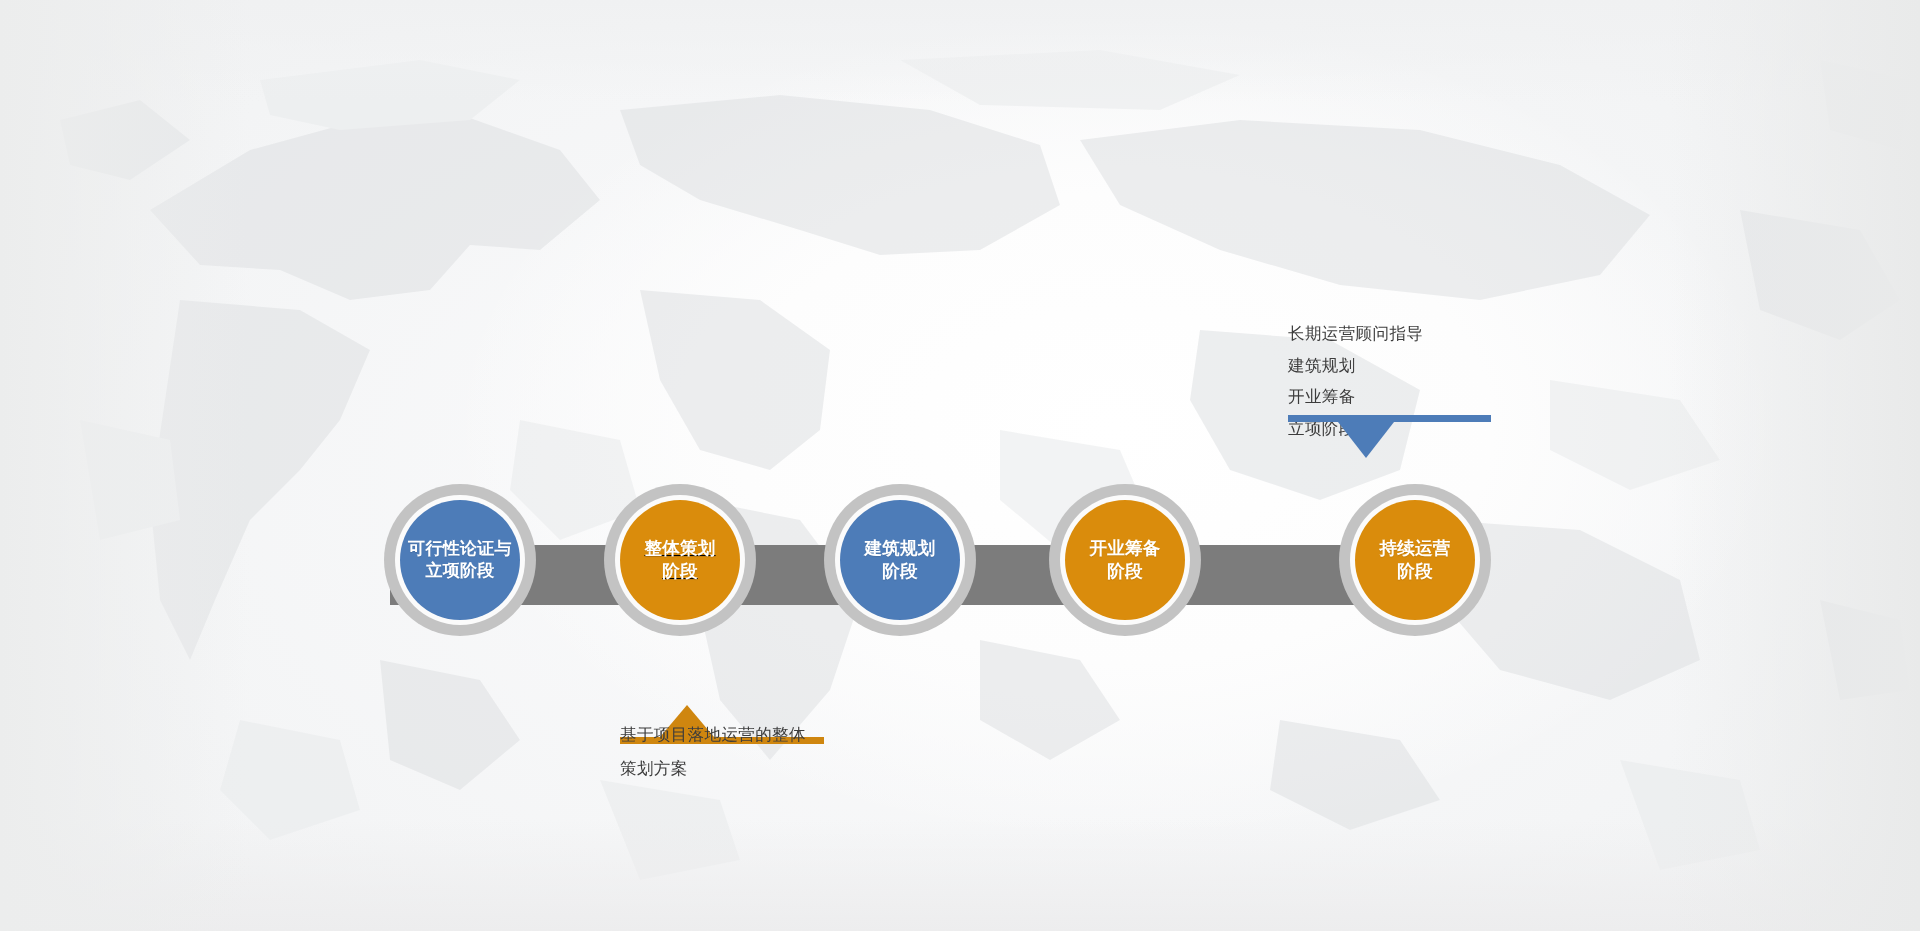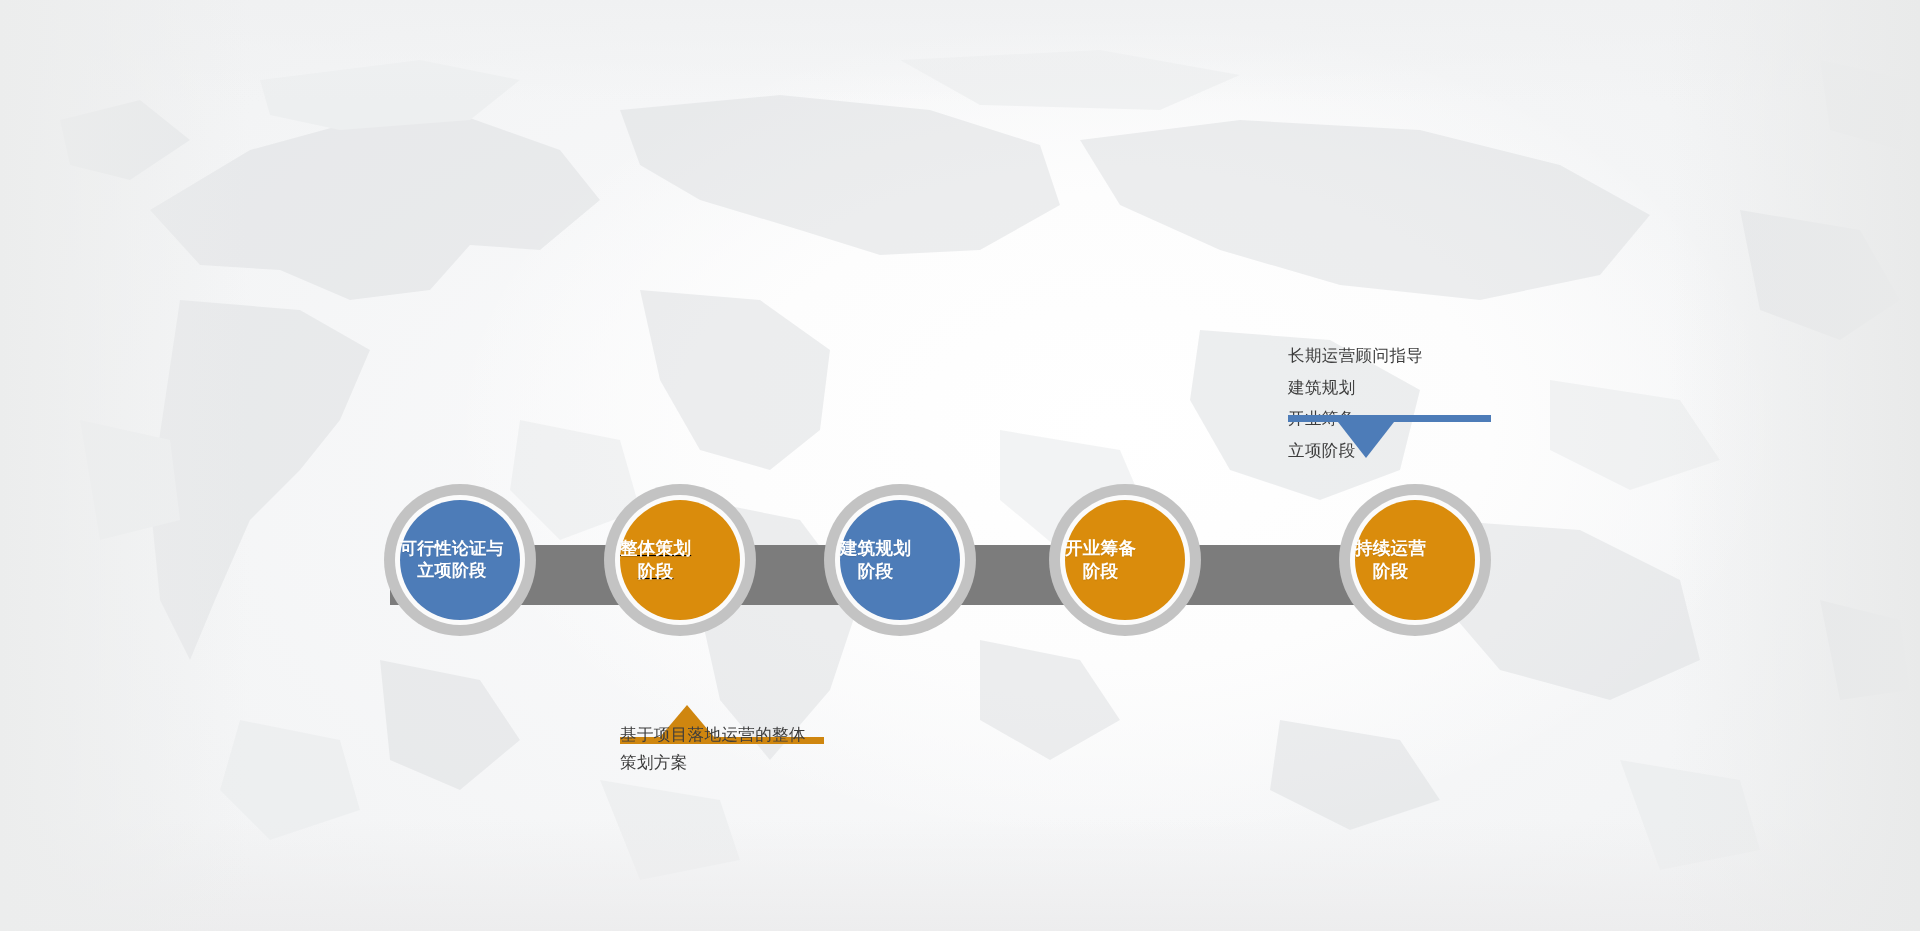--- a/index.html
+++ b/index.html
@@ -49,21 +49,21 @@
   }
   .phase-node > .ring-gap {
     width: 130px; height: 130px;
     border-radius: 50%;
     background: #fbfbfb;
     display: flex; align-items: center; justify-content: center;
   }
   .phase-disc {
     width: 120px; height: 120px;
     border-radius: 50%;
-    display: flex; align-items: center; justify-content: flex-start;
+    display: flex; align-items: center; justify-content: center;
     text-align: center;
   }
   .phase-disc.blue   { background: #4d7cb8; }
   .phase-disc.orange { background: #da8c0c; }
   .phase-label {
     color: #ffffff;
     font-size: 17.5px;
     font-weight: bold;
     line-height: 1.32;
     letter-spacing: .3px;
@@ -95,34 +95,34 @@
   }
 
   
   .callout.top .rule    { background: #4d7cb8; top: 0; }
   .callout.top .pointer {
     top: 7px;
     border-left: 28px solid transparent;
     border-right: 28px solid transparent;
     border-top: 36px solid #4d7cb8;
   }
-  .callout.top .lines { bottom: 1px; }
+  .callout.top .lines { bottom: 23px; }
   .callout.top .lines span { margin-bottom: 15px; }
   .callout.top .lines span:last-child { margin-bottom: 0; }
 
   
   .callout.bottom .rule    { background: #cf860f; bottom: 0; }
   .callout.bottom .pointer {
     bottom: 7px;
     border-left: 27px solid transparent;
     border-right: 27px solid transparent;
     border-bottom: 32px solid #cf860f;
   }
   .callout.bottom .lines { top: 22px; }
-  .callout.bottom .lines span { margin-bottom: 11px; }
+  .callout.bottom .lines span { margin-bottom: 17px; }
   .callout.bottom .lines span:last-child { margin-bottom: 0; }
 </style>
 </head>
 <body>
 
 <div id="stage">
 
   <div id="bg-wash"></div>
 
   <svg id="bg-map" viewBox="0 0 1920 931" preserveAspectRatio="none" aria-hidden="true">

